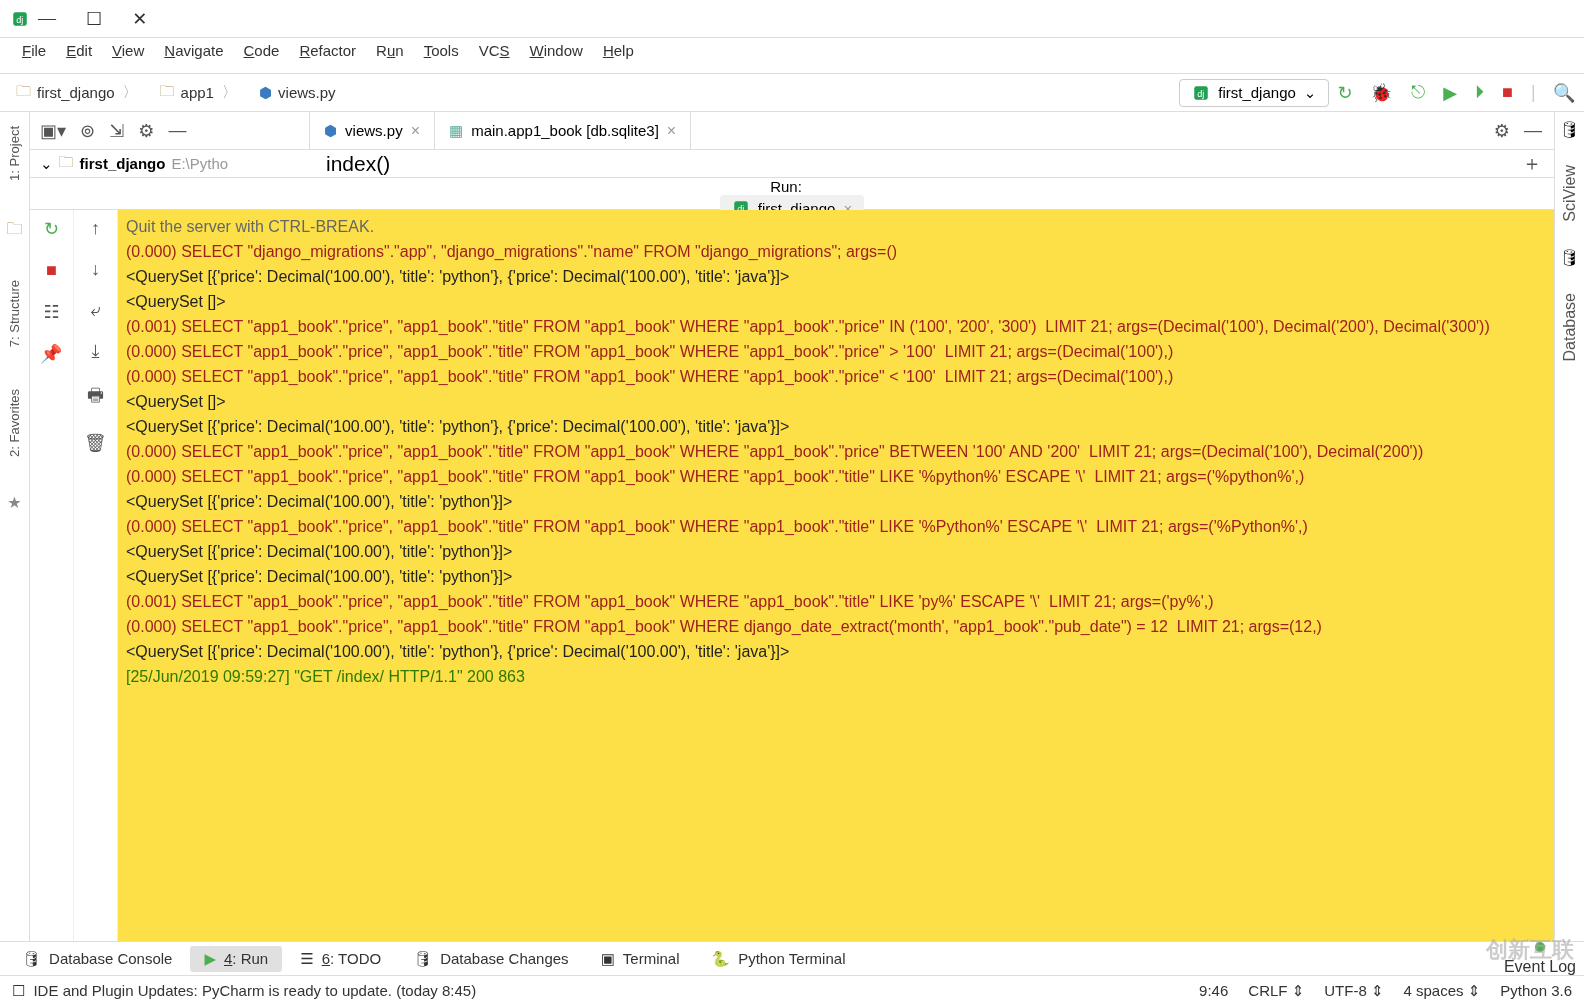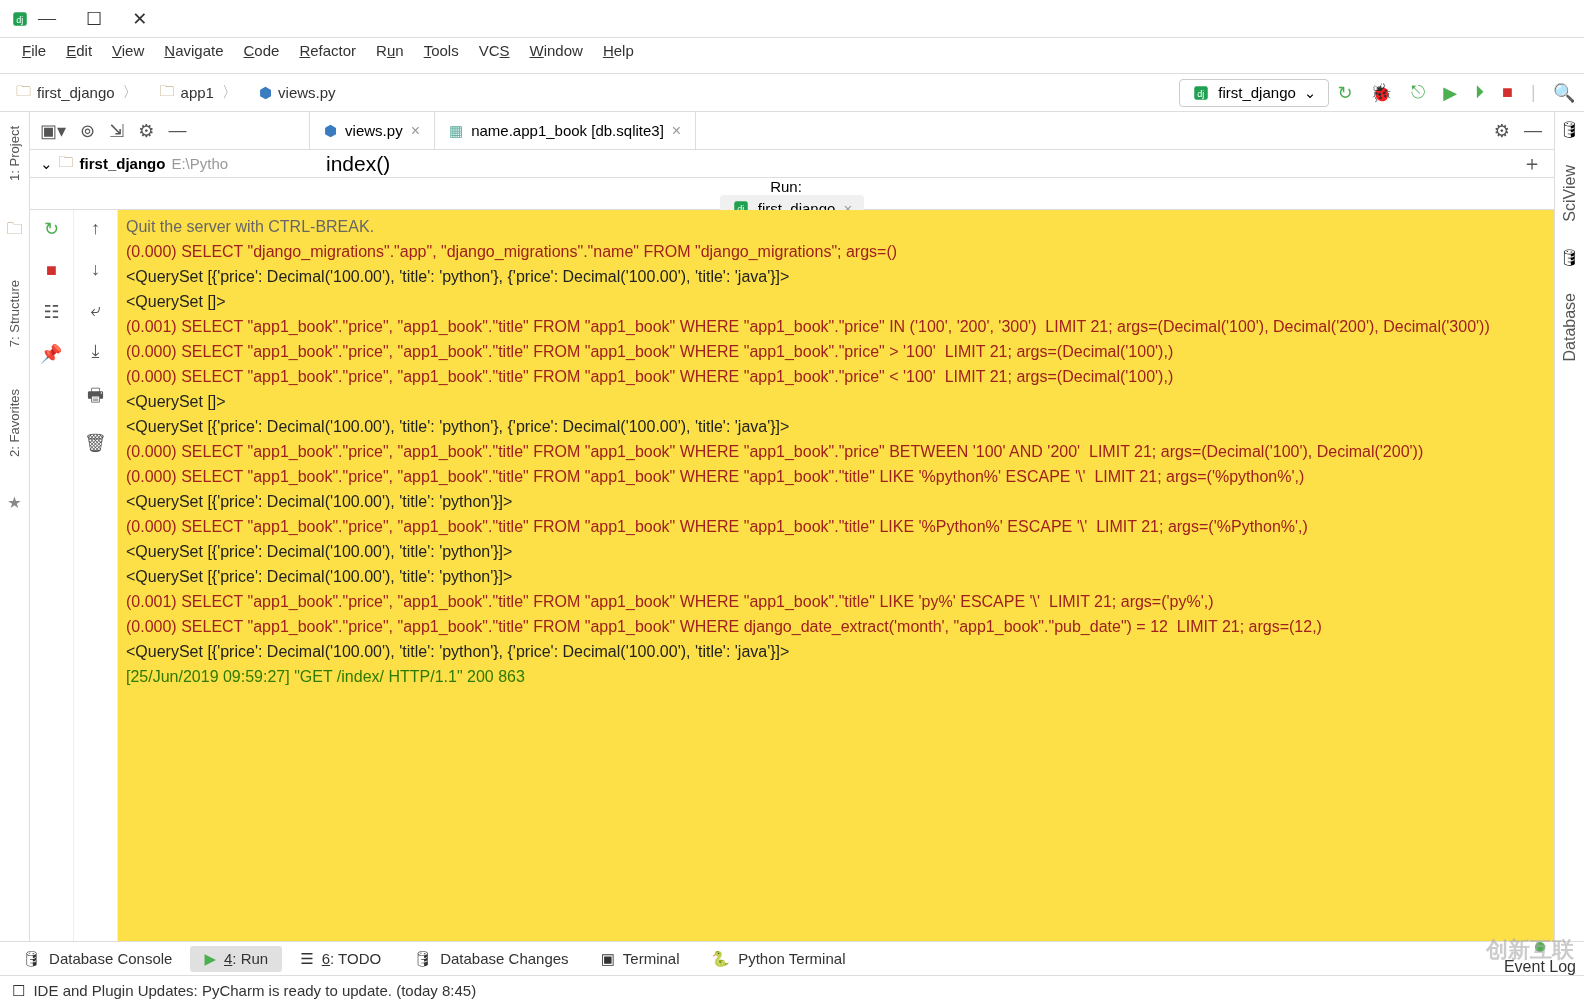--- a/index.html
+++ b/index.html
@@ -177,21 +177,21 @@
         <span>—</span>
       </div>
       <div class="editor-tabs">
         <div class="file-tab active">
           <span class="py-icon">⬢</span>
           <span>views.py</span>
           <span class="close">×</span>
         </div>
         <div class="file-tab">
           <span style="color:#5a9">▦</span>
-          <span>name.app1_book [db.sqlite3]</span>
+          <span>main.app1_book [db.sqlite3]</span>
           <span class="close">×</span>
         </div>
       </div>
       <div class="right-tool-icons">
         <span>⚙</span>
         <span>—</span>
       </div>
     </div>
 
     <div class="project-row">
@@ -278,15 +278,22 @@
       <span class="event-dot"></span>
       <span>Event Log</span>
     </div>
 </div>
 
 <div class="status-bar">
   <div class="status-left">
     <span>☐</span>
     <span>IDE and Plugin Updates: PyCharm is ready to update. (today 8:45)</span>
   </div>
+  <div class="status-right">
+    <span>9:46</span>
+    <span><span>CRLF</span> ⇕</span>
+    <span><span>UTF-8</span> ⇕</span>
+    <span><span>4 spaces</span> ⇕</span>
+    <span>Python 3.6</span>
+  </div>
 </div>
 
 <div class="watermark">创新互联</div>
 
 </body></html>

